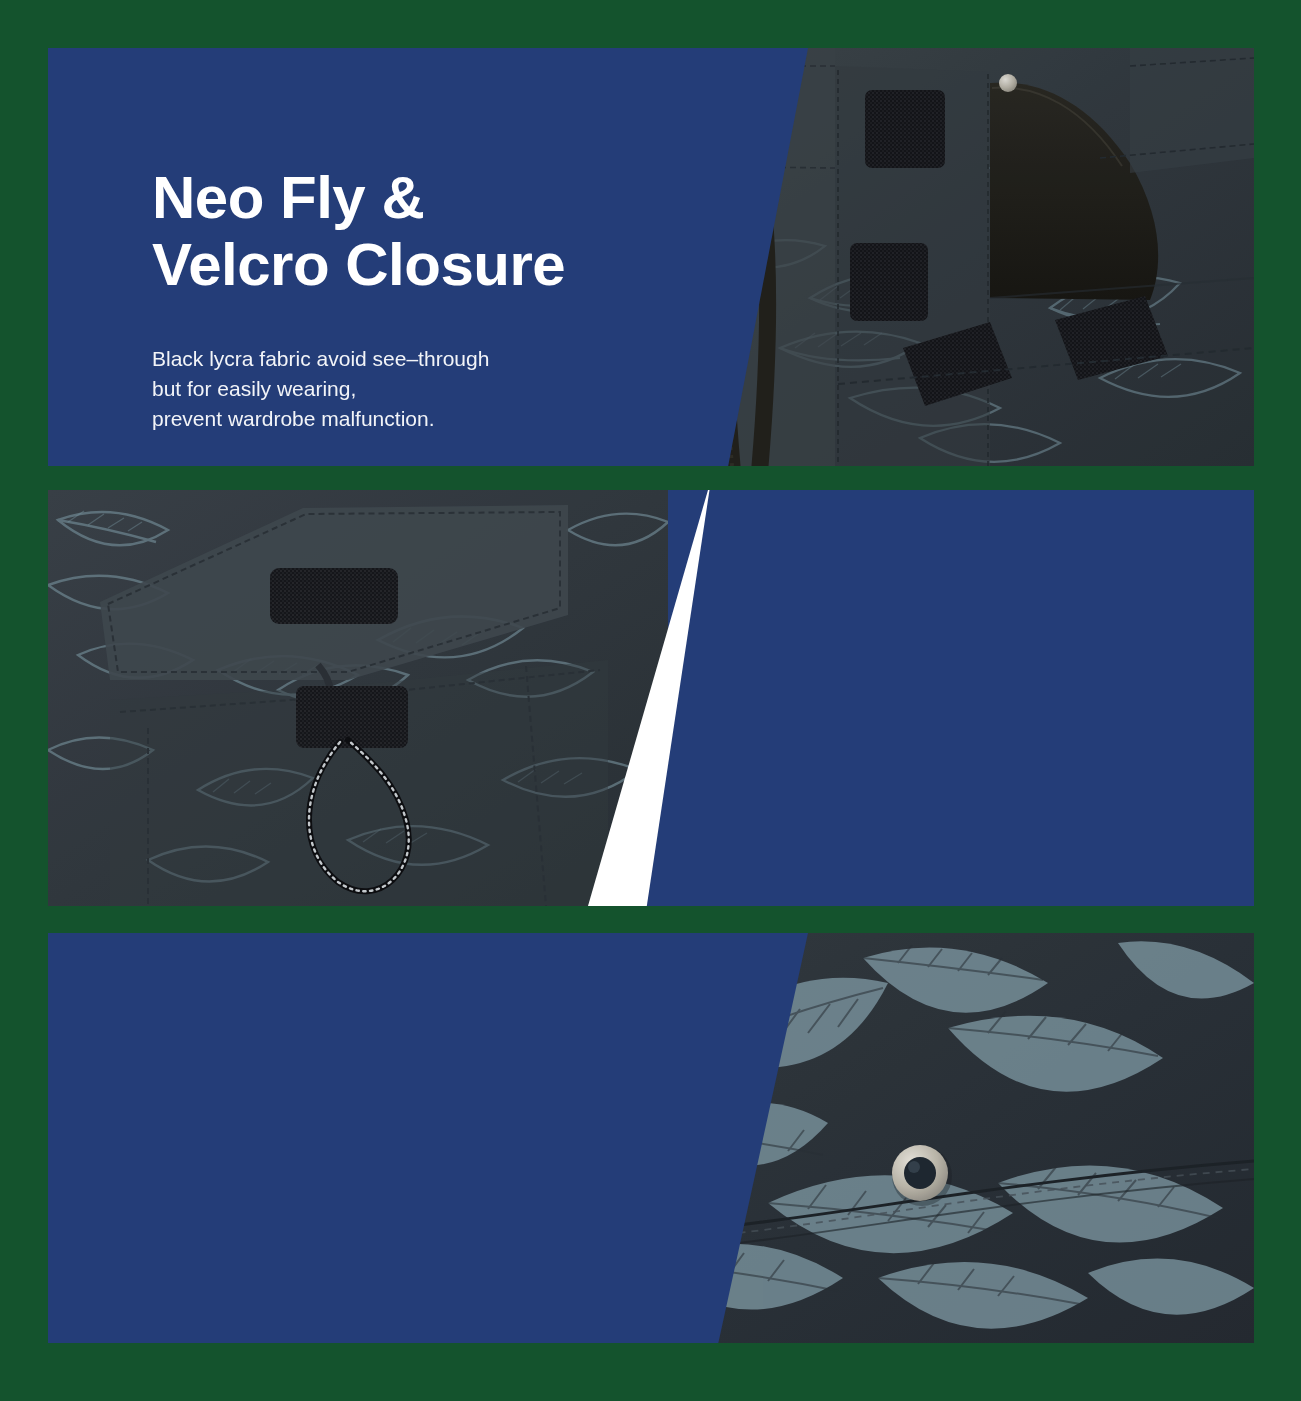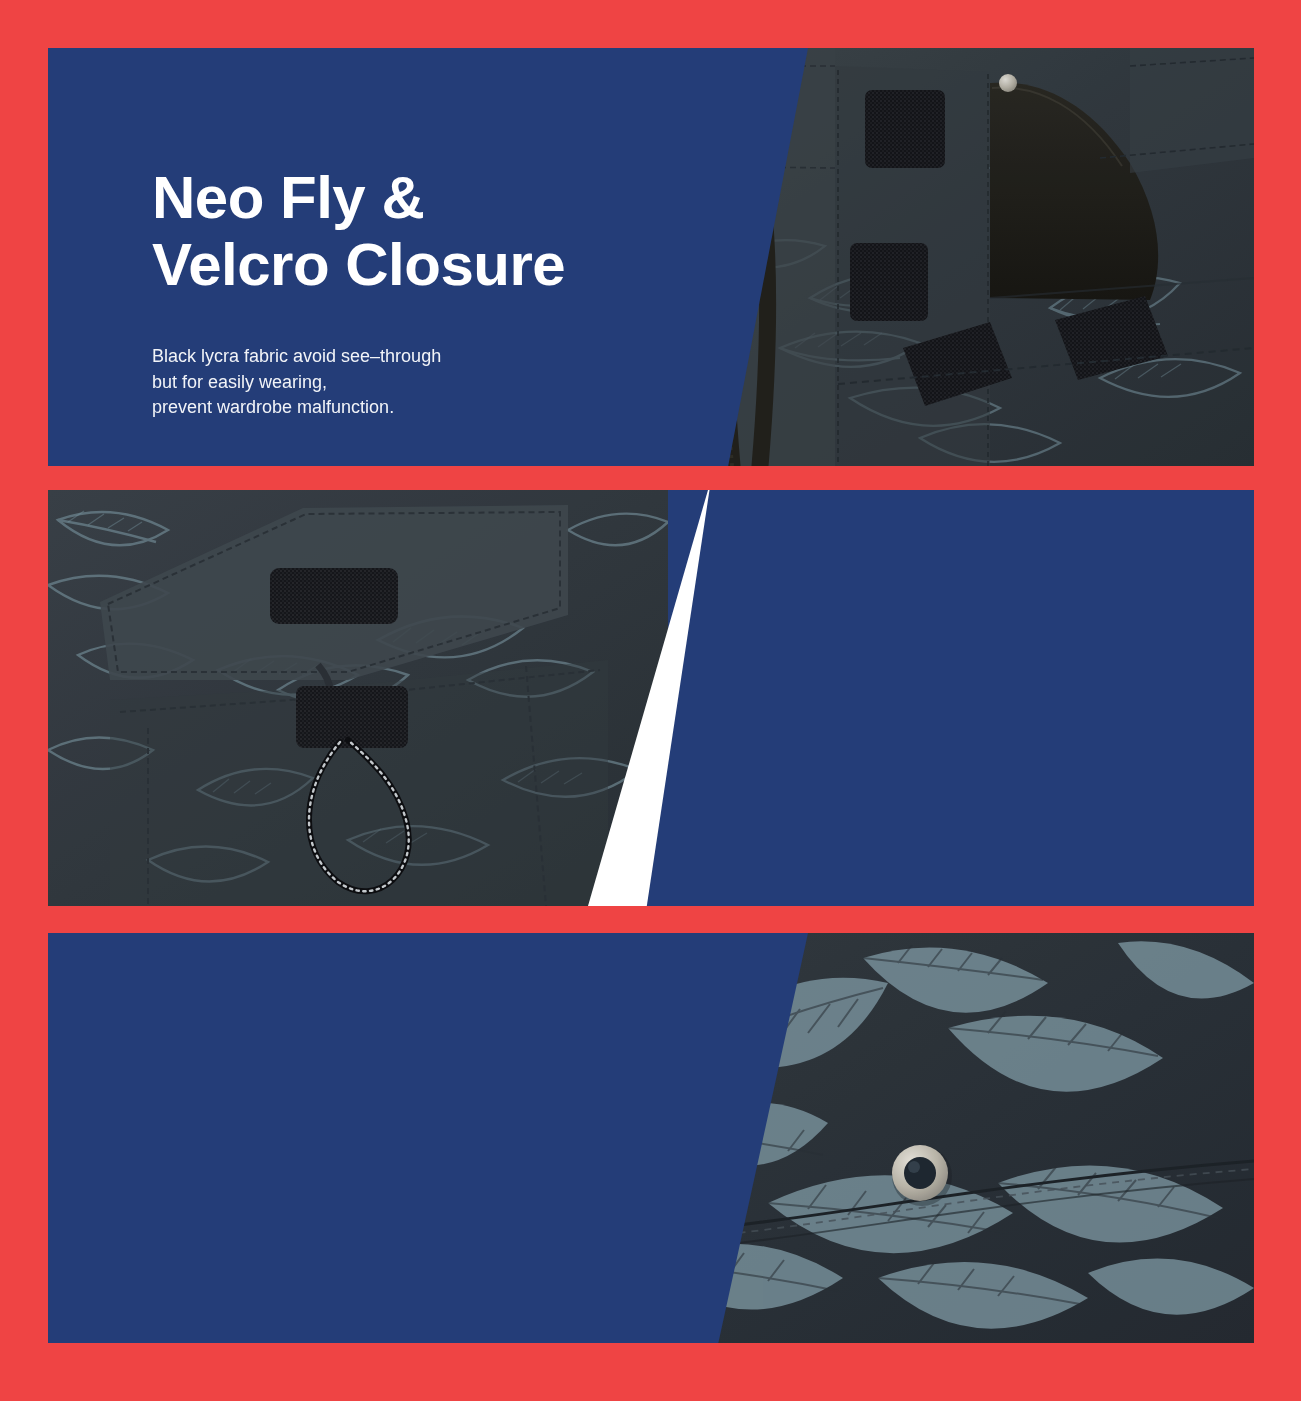--- a/index.html
+++ b/index.html
@@ -2,21 +2,21 @@
 <html><head>
 <meta charset="utf-8">
 <style>
   * { margin:0; padding:0; box-sizing:border-box; }
   html, body {
     width:1301px; height:1401px;
     background:#ffffff;
     font-family:"Liberation Sans", sans-serif;
     overflow:hidden;
   }
-  .page { position:relative; width:1301px; height:1401px; background:#ef4444; }
+  .page { position:relative; width:1301px; height:1401px; background:#14532d; }
 
   .panel {
     position:absolute;
     overflow:hidden;
     background:#243d78;
   }
   #panel-1 { left:48px; top:48px; width:1206px; height:418px; }
   #panel-2 { left:48px; top:490px; width:1206px; height:416px; }
   #panel-3 { left:48px; top:933px; width:1206px; height:410px; }
 
@@ -68,21 +68,21 @@
     font-weight:bold;
     font-size:60px;
     line-height:1.12;
     letter-spacing:-0.5px;
     white-space:pre-line;
   }
   .body {
     color:#f2f4f8;
     font-family:"Liberation Sans", sans-serif;
     font-weight:400;
-    font-size:18px;
+    font-size:21px;
     line-height:1.42;
     white-space:pre-line;
   }
   #text-1 .body { margin-top:46px; }
 </style>
 </head>
 <body>
 
 <div class="page">
 

